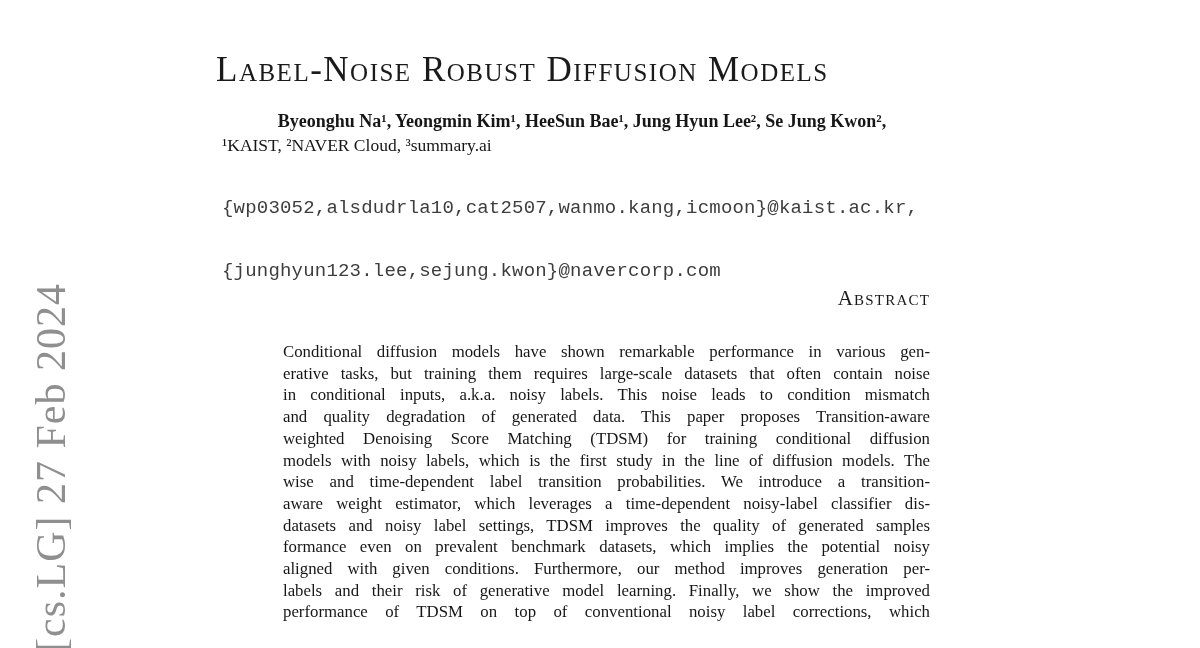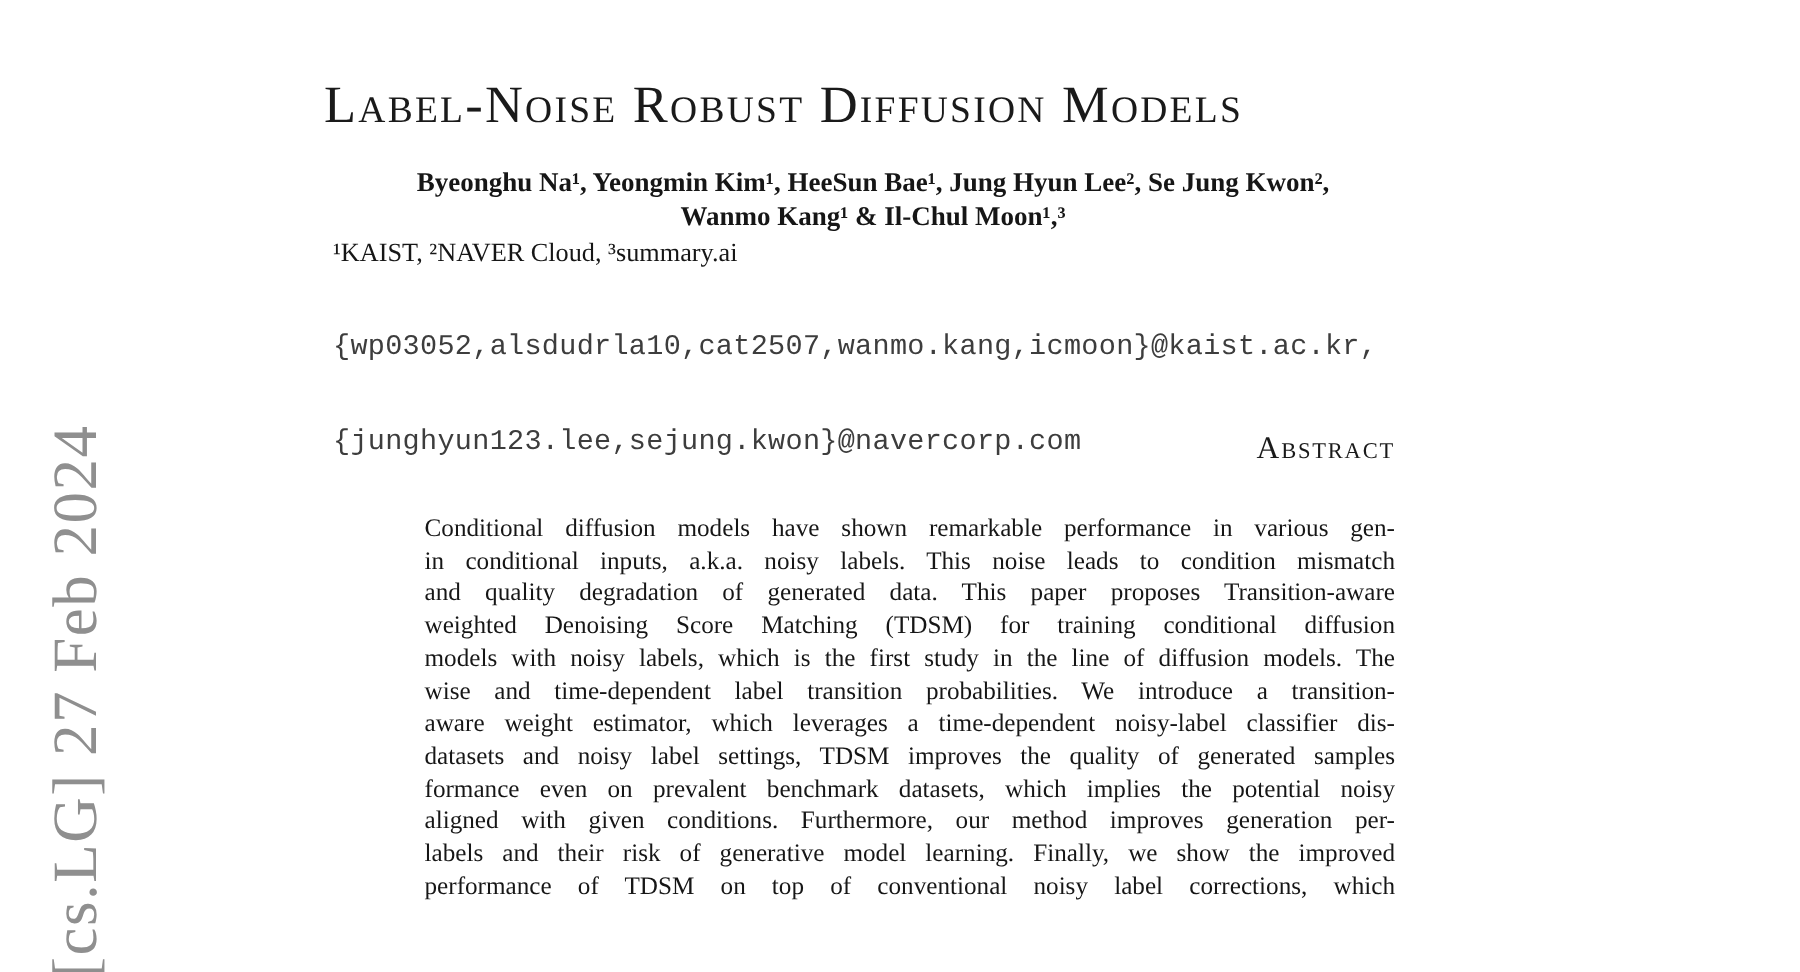--- a/index.html
+++ b/index.html
@@ -96,30 +96,30 @@
 <body>
 
 <div class="page">
 
   <div class="watermark">[cs.LG] 27 Feb 2024</div>
 
   <h1 class="title">Label-Noise Robust Diffusion Models</h1>
 
   <div class="authors">
     <div class="author-line">Byeonghu Na¹, Yeongmin Kim¹, HeeSun Bae¹, Jung Hyun Lee², Se Jung Kwon²,</div>
-    <div class="author-line">Wanmo Kang¹ &amp; Il-Chul Moon¹,³</div>
     <div class="affil">¹KAIST, ²NAVER Cloud, ³summary.ai</div>
     <div class="email">{wp03052,alsdudrla10,cat2507,wanmo.kang,icmoon}@kaist.ac.kr,</div>
     <div class="email">{junghyun123.lee,sejung.kwon}@navercorp.com</div>
   </div>
 
   <div class="abs-heading">Abstract</div>
 
   <div class="abs-body">
       <div class="abs-line">Conditional diffusion models have shown remarkable performance in various gen-</div>
+      <div class="abs-line">erative tasks, but training them requires large-scale datasets that often contain noise</div>
       <div class="abs-line">in conditional inputs, a.k.a. noisy labels. This noise leads to condition mismatch</div>
       <div class="abs-line">and quality degradation of generated data. This paper proposes Transition-aware</div>
       <div class="abs-line">weighted Denoising Score Matching (TDSM) for training conditional diffusion</div>
       <div class="abs-line">models with noisy labels, which is the first study in the line of diffusion models. The</div>
       <div class="abs-line">wise and time-dependent label transition probabilities. We introduce a transition-</div>
       <div class="abs-line">aware weight estimator, which leverages a time-dependent noisy-label classifier dis-</div>
       <div class="abs-line">datasets and noisy label settings, TDSM improves the quality of generated samples</div>
       <div class="abs-line">formance even on prevalent benchmark datasets, which implies the potential noisy</div>
       <div class="abs-line">aligned with given conditions. Furthermore, our method improves generation per-</div>
       <div class="abs-line">labels and their risk of generative model learning. Finally, we show the improved</div>

